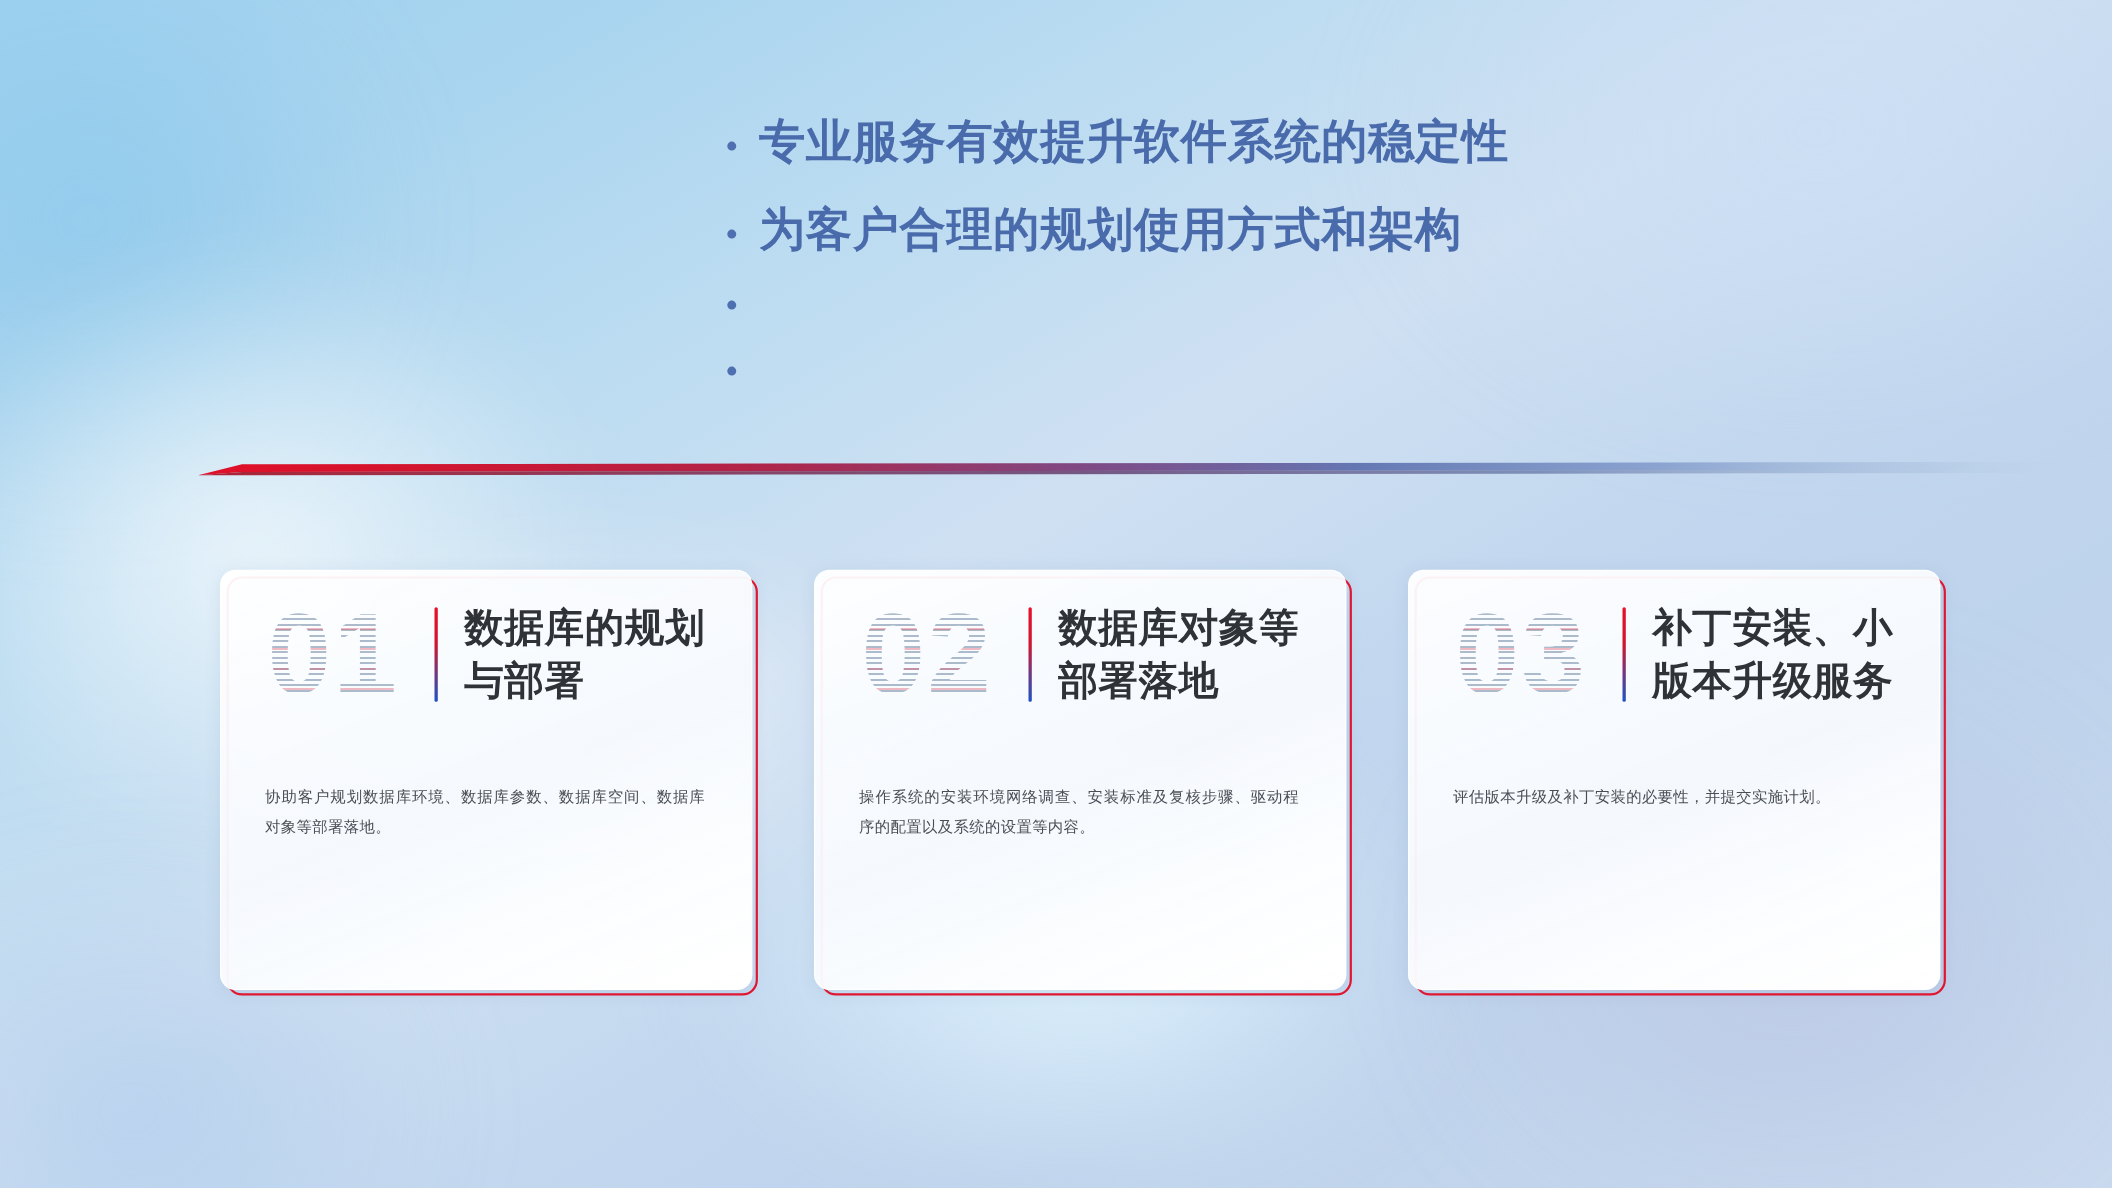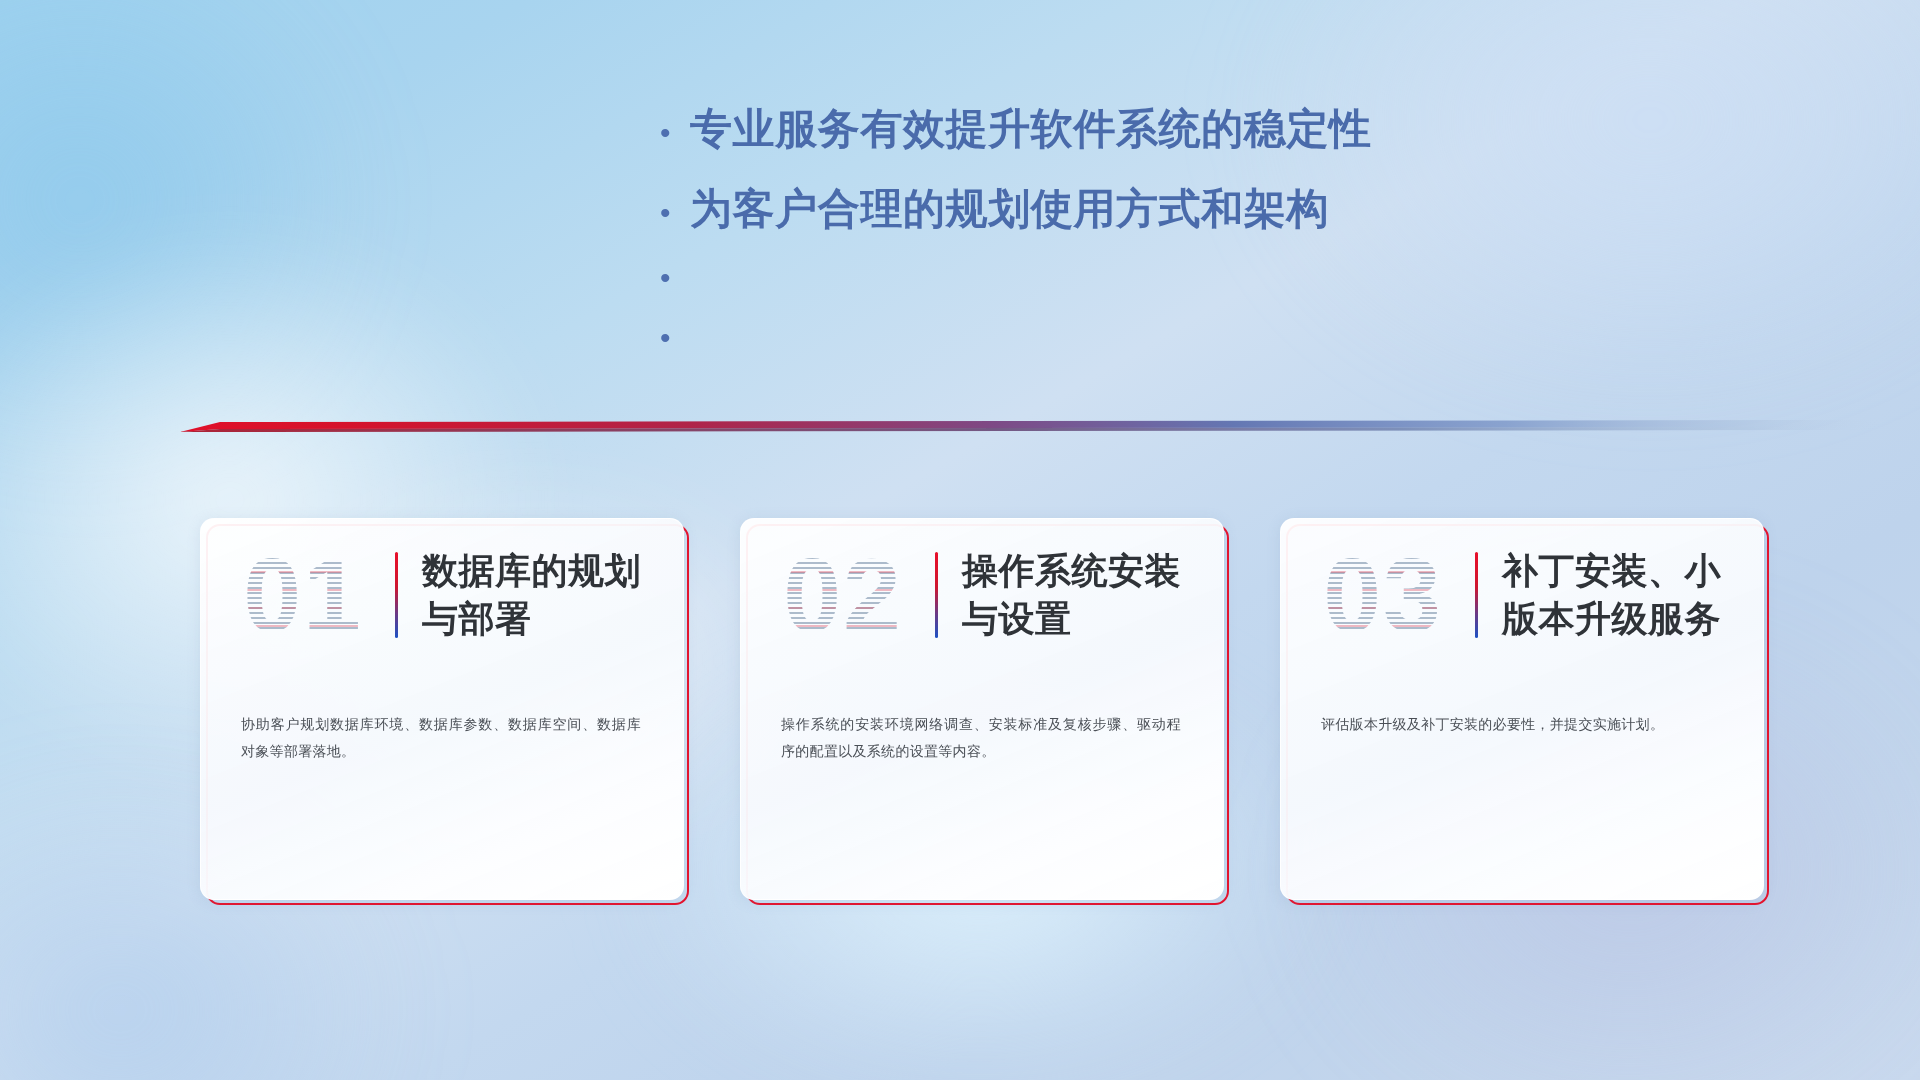--- a/index.html
+++ b/index.html
@@ -302,21 +302,21 @@
 
     <div class="card">
       <div class="card-accent"></div>
       <div class="card-panel">
         <div class="card-head">
           <div class="card-num">
             <div class="num-glyph">02</div>
             <div class="num-glyph tint">02</div>
           </div>
           <div class="card-rule"></div>
-          <div class="card-title">操作系统安装与设置</div>
+          <div class="card-title">数据库对象等部署落地</div>
         </div>
         <div class="card-body">操作系统的安装环境网络调查、安装标准及复核步骤、驱动程序的配置以及系统的设置等内容。</div>
       </div>
     </div>
 
     <div class="card">
       <div class="card-accent"></div>
       <div class="card-panel">
         <div class="card-head">
           <div class="card-num">

